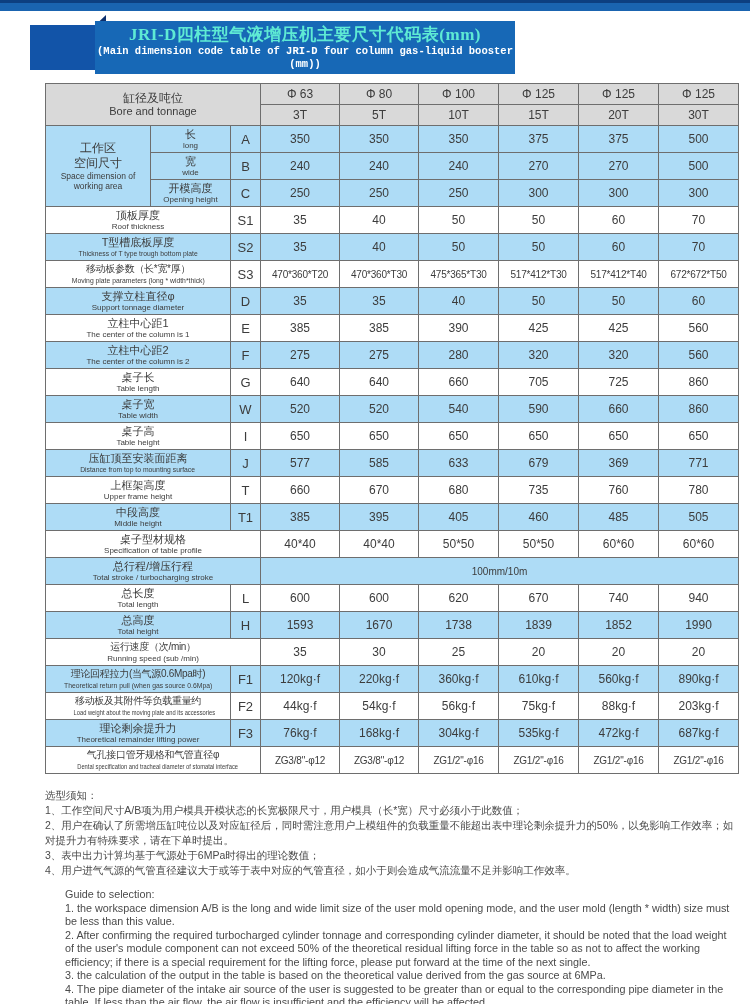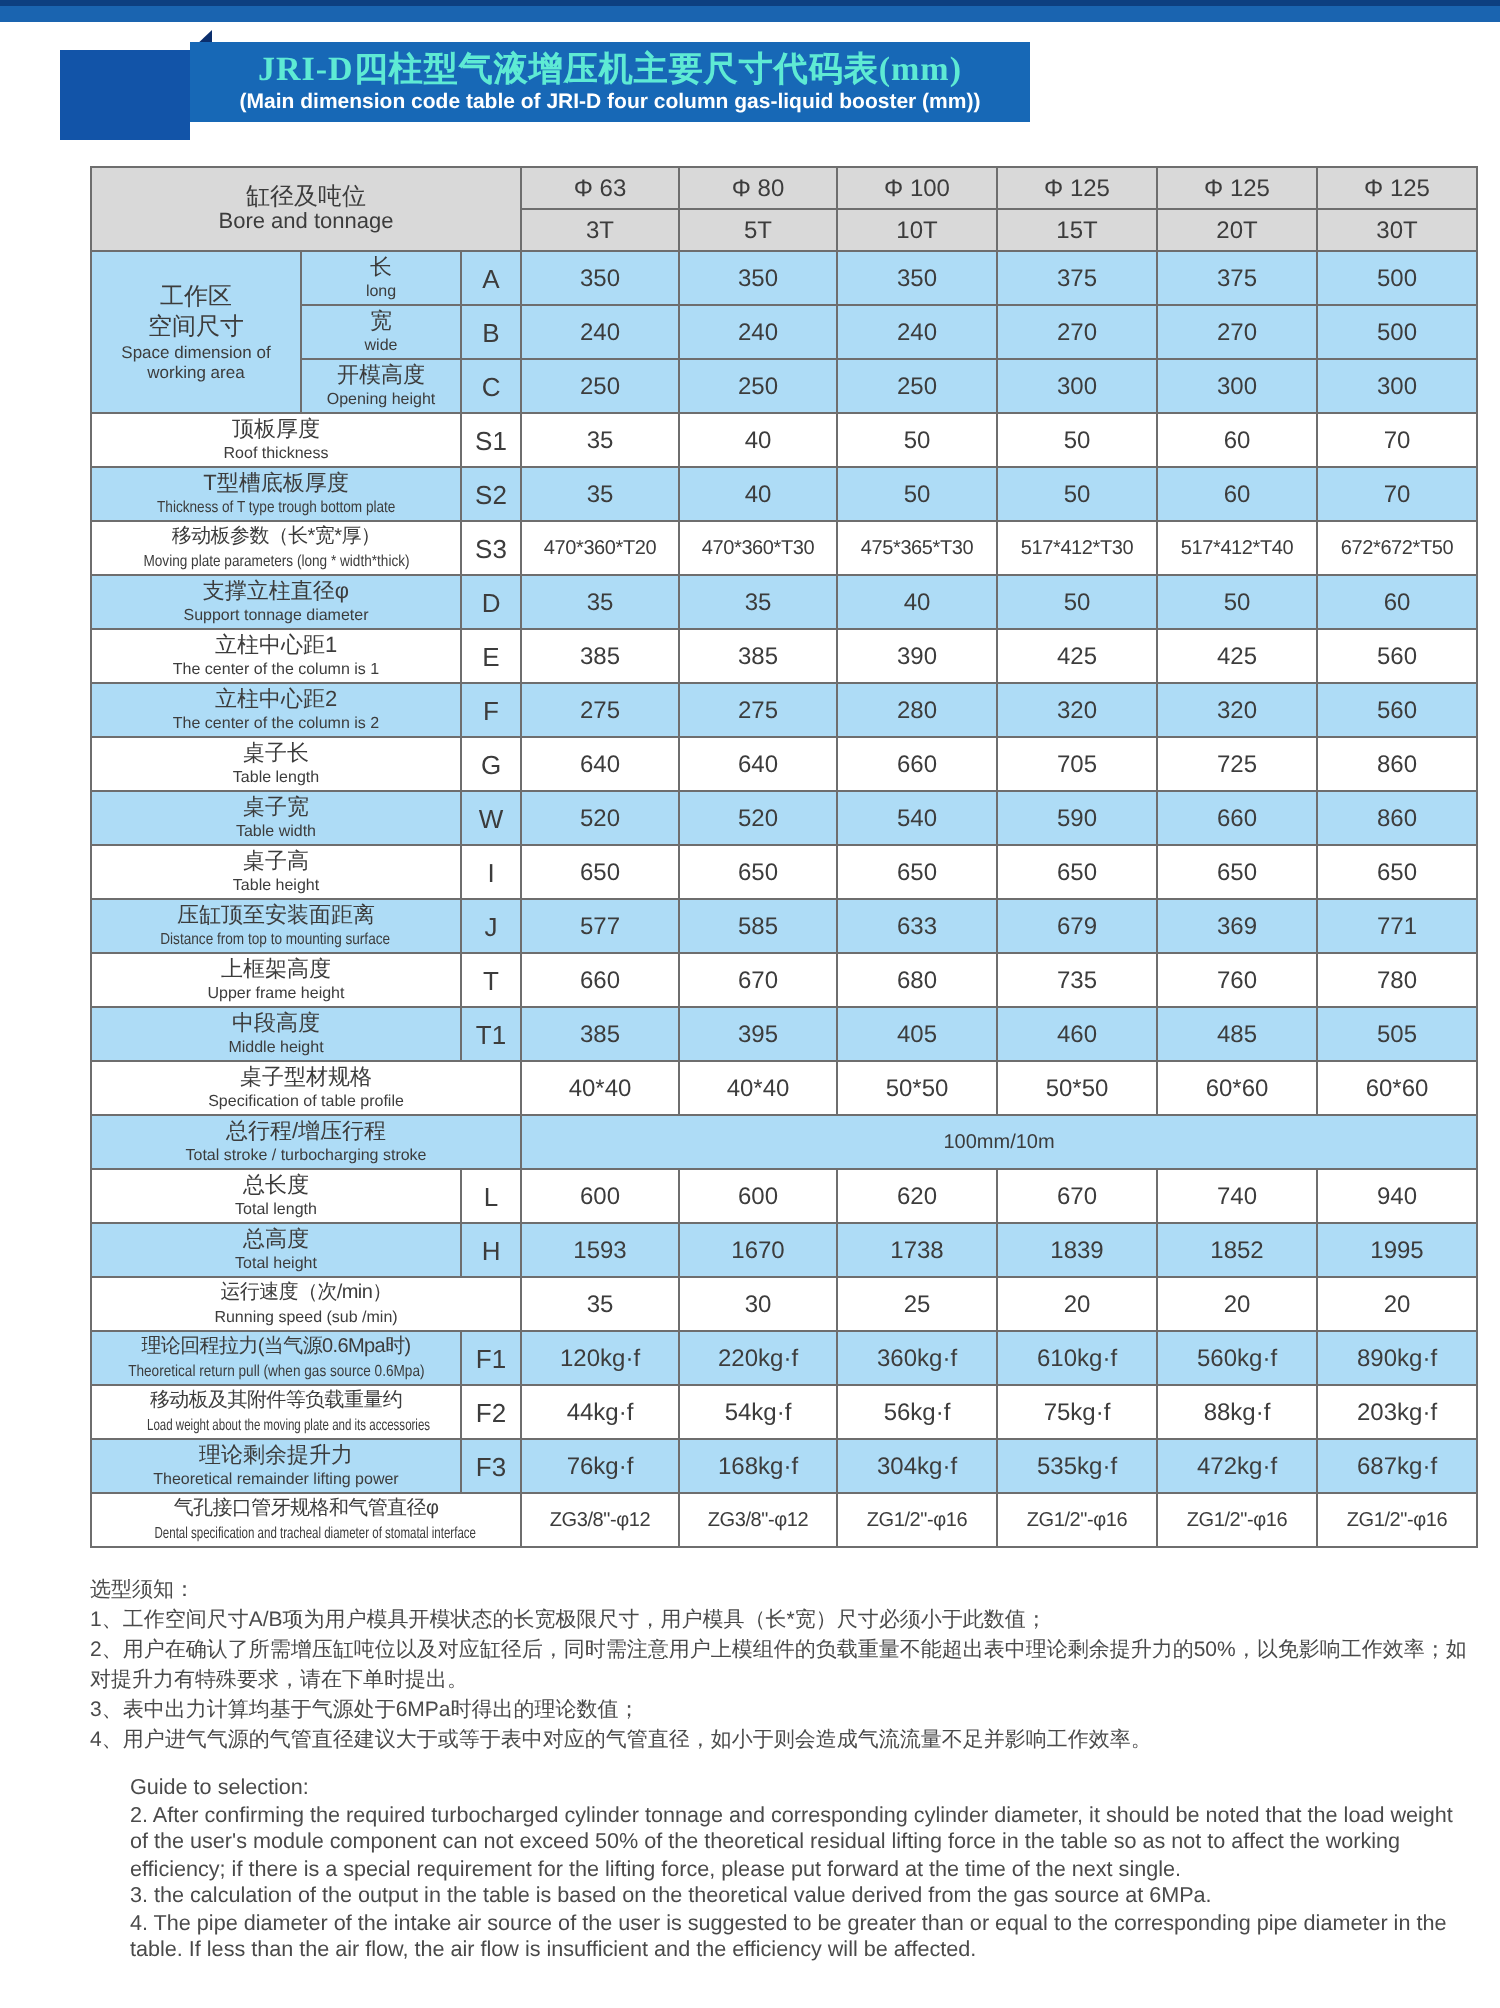--- a/index.html
+++ b/index.html
@@ -14,21 +14,21 @@
            border-top:3px solid var(--top-bar-edge);box-sizing:border-box;}
   .header-area{position:relative;height:66px;}
   .corner-fold{position:absolute;left:88px;top:4px;width:18px;height:17px;
                background:var(--fold-navy);clip-path:polygon(100% 0,100% 100%,0 100%);z-index:1;}
   .logo-square{position:absolute;left:30px;top:14px;width:65px;height:45px;
                background:var(--logo-blue);z-index:3;}
   .banner{position:absolute;left:95px;top:10px;width:420px;background:var(--banner-blue);
           z-index:2;text-align:center;padding:3px 0 3px 0;}
   .banner .t-cn{font-family:"Liberation Serif",serif;font-weight:bold;color:#5eead4;
                 font-size:17px;line-height:21px;letter-spacing:.5px;}
-  .banner .t-en{font-family:Liberation Sans, sans-serif;font-weight:bold;color:#fff;
+  .banner .t-en{font-family:Liberation Mono, monospace;font-weight:bold;color:#fff;
                 font-size:10.5px;line-height:13px;}
   table.dim{border-collapse:collapse;table-layout:fixed;width:692px;margin:6px 0 0 45px;
             border:1px solid var(--border-gray);}
   .dim th,.dim td{border:1px solid var(--border-gray);text-align:center;vertical-align:middle;
                   padding:0;overflow:hidden;}
   .dim thead th{background:var(--header-gray);height:20px;font-weight:normal;font-size:12px;}
   .dim thead .hl-cn{font-size:12px;line-height:14px;}
   .dim thead .hl-en{font-size:11px;line-height:13px;}
   .dim tbody tr{height:27px;}
   .row-blue td{background:var(--row-blue);}
@@ -334,21 +334,21 @@
         <td colspan="2">
           <div class="lab-cn">总高度</div>
           <div class="lab-en"><span>Total height</span></div>
         </td>
         <td class="code">H</td>
         <td class="val">1593</td>
         <td class="val">1670</td>
         <td class="val">1738</td>
         <td class="val">1839</td>
         <td class="val">1852</td>
-        <td class="val">1995</td>
+        <td class="val">1990</td>
       </tr>
       <tr class="row-white">
         <td colspan="3">
           <div class="lab-cn longcn">运行速度（次/min）</div>
           <div class="lab-en"><span>Running speed (sub /min)</span></div>
         </td>
         <td class="val">35</td>
         <td class="val">30</td>
         <td class="val">25</td>
         <td class="val">20</td>
@@ -415,17 +415,18 @@
       <div class="note-line">1、工作空间尺寸A/B项为用户模具开模状态的长宽极限尺寸，用户模具（长*宽）尺寸必须小于此数值；</div>
       <div class="note-line">2、用户在确认了所需增压缸吨位以及对应缸径后，同时需注意用户上模组件的负载重量不能超出表中理论剩余提升力的50%，以免影响工作效率；如对提升力有特殊要求，请在下单时提出。</div>
       <div class="note-line">3、表中出力计算均基于气源处于6MPa时得出的理论数值；</div>
       <div class="note-line">4、用户进气气源的气管直径建议大于或等于表中对应的气管直径，如小于则会造成气流流量不足并影响工作效率。</div>
     </div>
 </div>
 
 <div class="notes notes-en">
   <div class="note-line">Guide to selection:</div>
   <div id="notes-en-items">
+      <div class="note-line">1. the workspace dimension A/B is the long and wide limit size of the user mold opening mode, and the user mold (length * width) size must be less than this value.</div>
       <div class="note-line">2. After confirming the required turbocharged cylinder tonnage and corresponding cylinder diameter, it should be noted that the load weight of the user's module component can not exceed 50% of the theoretical residual lifting force in the table so as not to affect the working efficiency; if there is a special requirement for the lifting force, please put forward at the time of the next single.</div>
       <div class="note-line">3. the calculation of the output in the table is based on the theoretical value derived from the gas source at 6MPa.</div>
       <div class="note-line">4. The pipe diameter of the intake air source of the user is suggested to be greater than or equal to the corresponding pipe diameter in the table. If less than the air flow, the air flow is insufficient and the efficiency will be affected.</div>
     </div>
 </div>
 
 </body></html>

